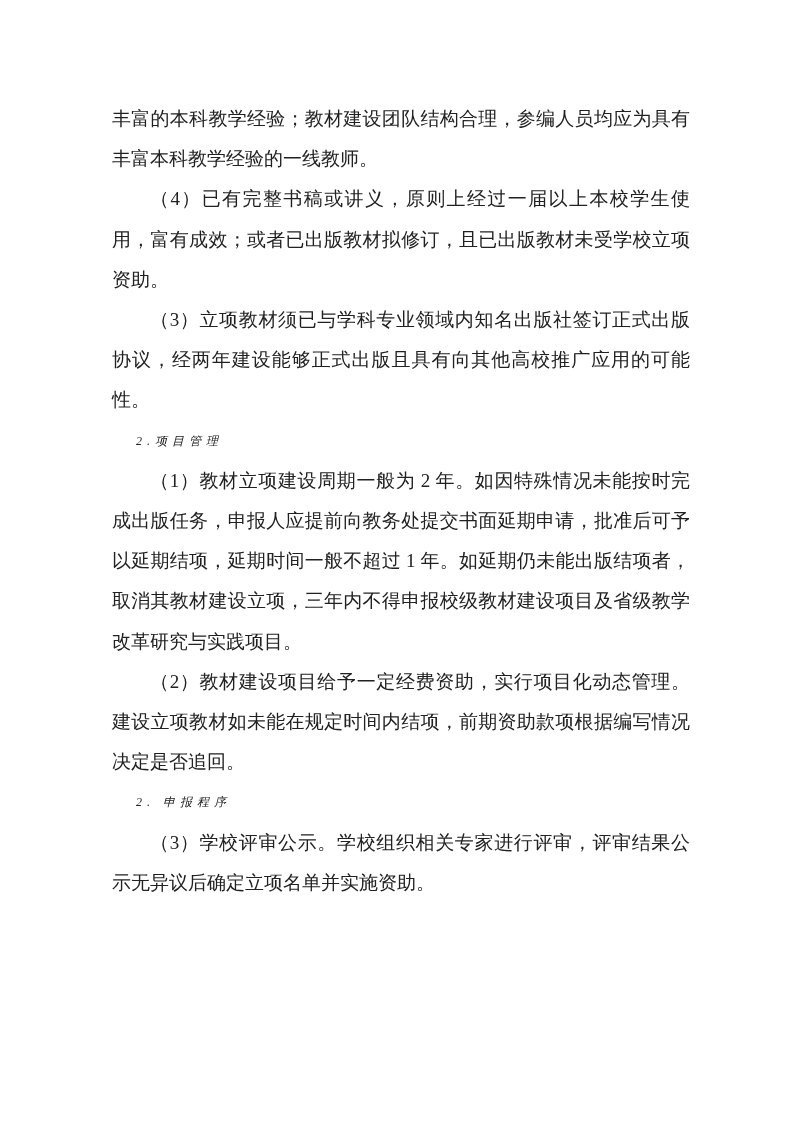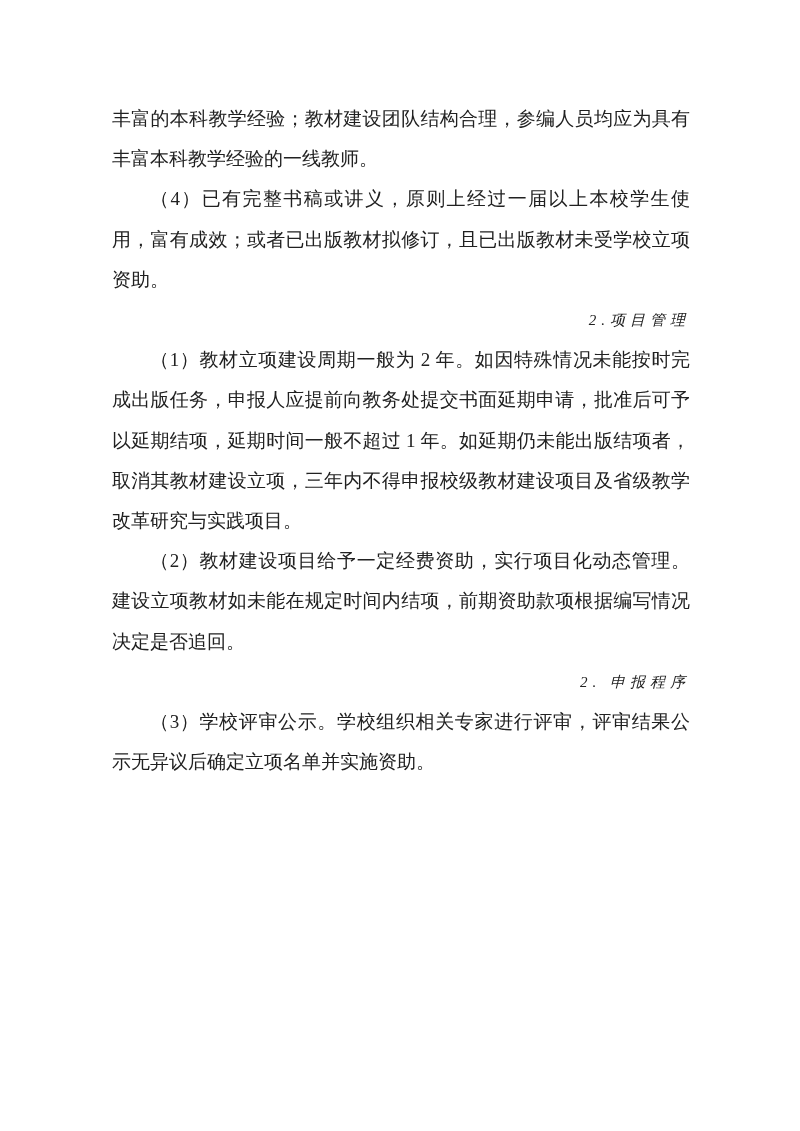--- a/index.html
+++ b/index.html
@@ -29,31 +29,32 @@
   p.para {
     margin: 0;
     padding: 0;
     text-indent: 2em;
   }
   p.para.no-indent {
     text-indent: 0;
   }
   p.heading {
     font-style: italic;
-    font-size: 15px;
+    font-size: 12px;
     letter-spacing: 5px;
-    text-align: right;
+    text-align: left;
   }
 </style>
 </head>
 <body>
 
 <div class="page">
   <div class="doc-body">
     <p class="para no-indent">丰富的本科教学经验；教材建设团队结构合理，参编人员均应为具有丰富本科教学经验的一线教师。</p>
     <p class="para">（4）已有完整书稿或讲义，原则上经过一届以上本校学生使用，富有成效；或者已出版教材拟修订，且已出版教材未受学校立项资助。</p>
+    <p class="para">（3）立项教材须已与学科专业领域内知名出版社签订正式出版协议，经两年建设能够正式出版且具有向其他高校推广应用的可能性。</p>
     <p class="para heading">2.项目管理</p>
     <p class="para">（1）教材立项建设周期一般为 2 年。如因特殊情况未能按时完成出版任务，申报人应提前向教务处提交书面延期申请，批准后可予以延期结项，延期时间一般不超过 1 年。如延期仍未能出版结项者，取消其教材建设立项，三年内不得申报校级教材建设项目及省级教学改革研究与实践项目。</p>
     <p class="para">（2）教材建设项目给予一定经费资助，实行项目化动态管理。建设立项教材如未能在规定时间内结项，前期资助款项根据编写情况决定是否追回。</p>
     <p class="para heading">2. 申报程序</p>
     <p class="para">（3）学校评审公示。学校组织相关专家进行评审，评审结果公示无异议后确定立项名单并实施资助。</p>
   </div>
 </div>
 
 </body></html>

